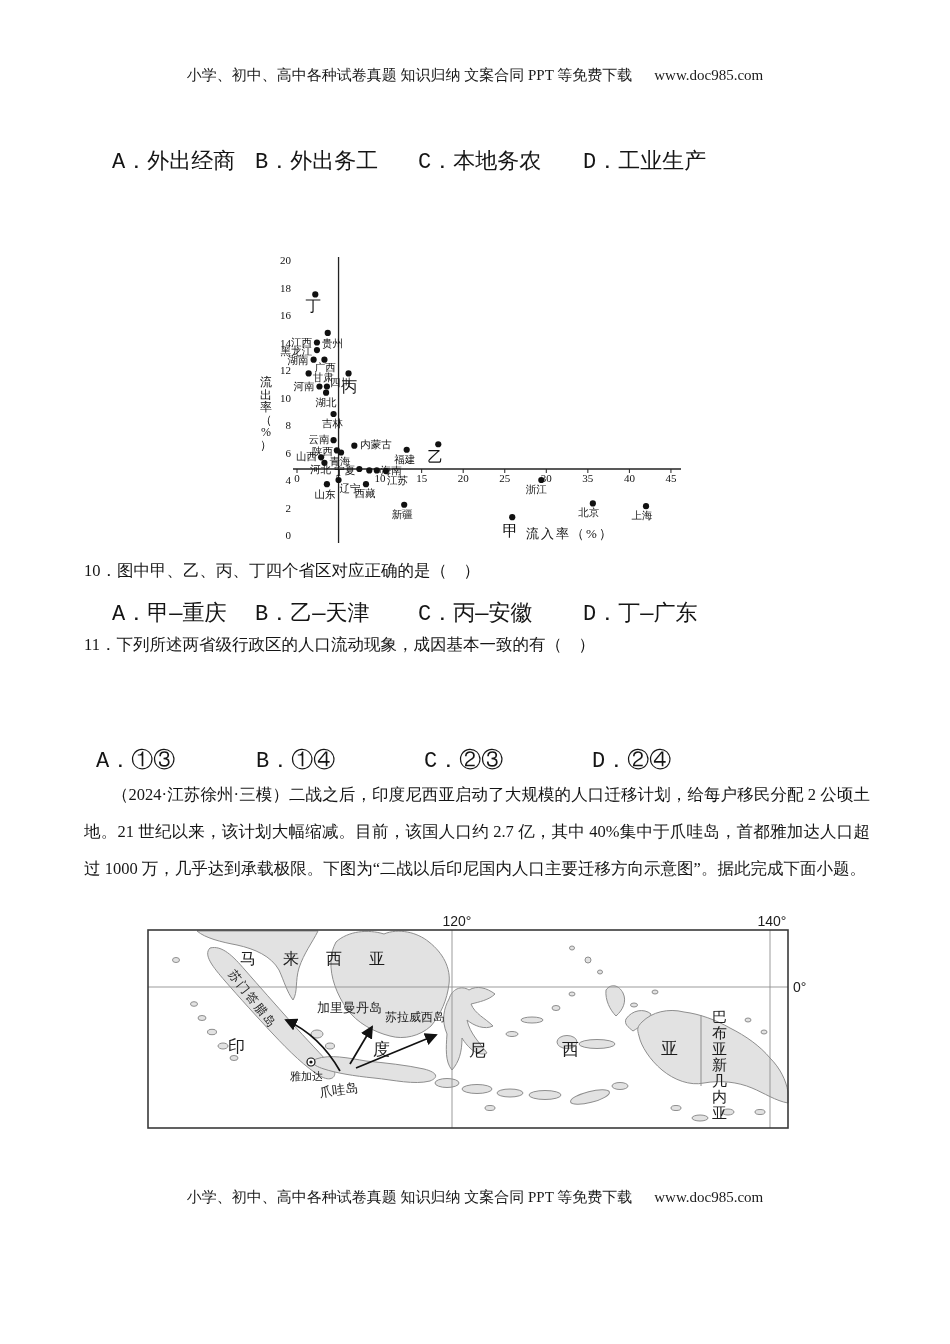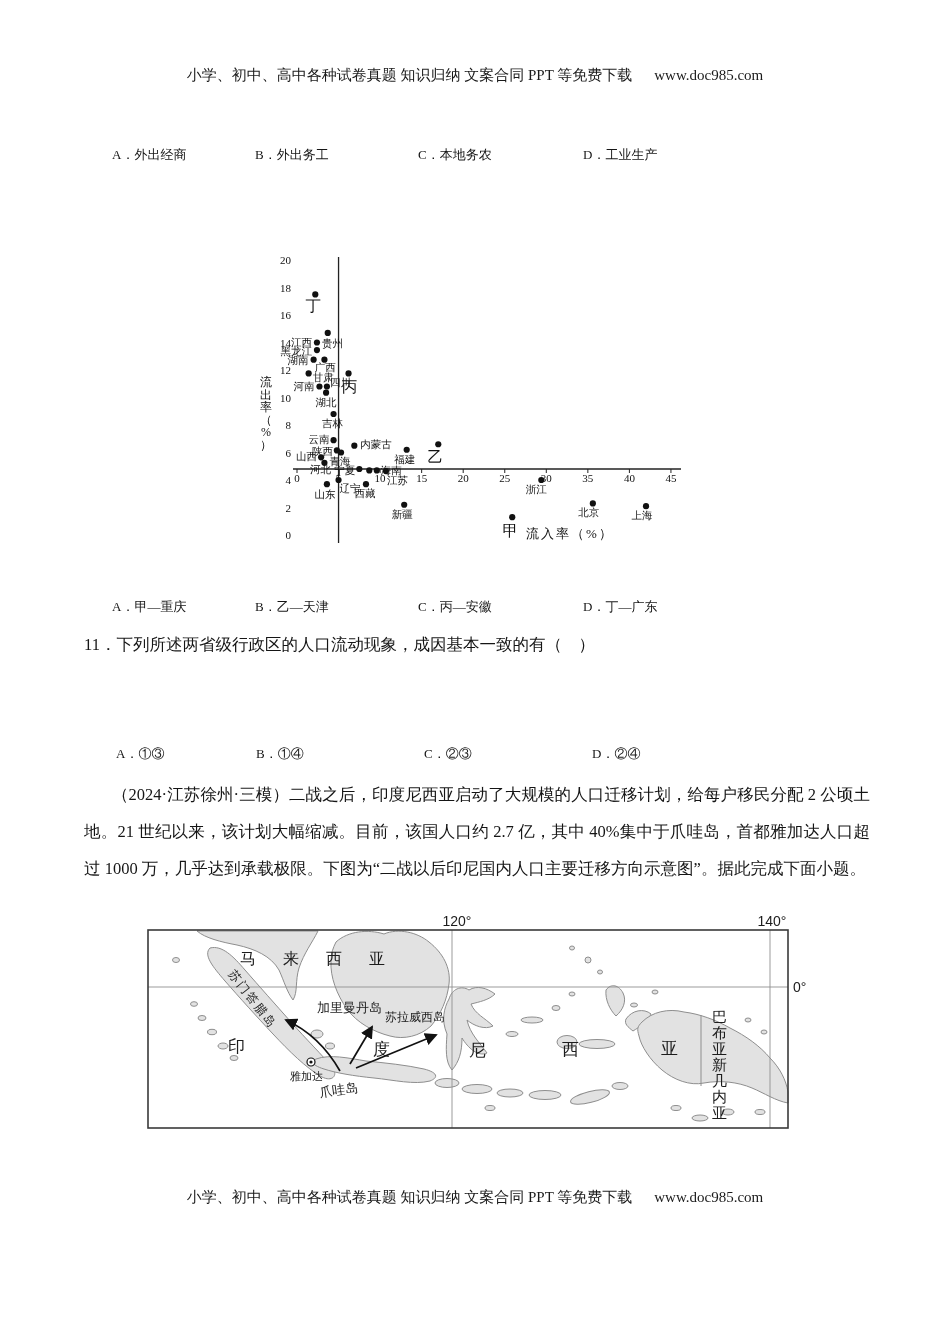--- a/index.html
+++ b/index.html
@@ -1,21 +1,21 @@
 <!DOCTYPE html>
 <html><head>
 <meta charset="utf-8">
 <style>
   html,body{margin:0;padding:0;background:#fff;}
   #page{position:relative;width:950px;height:1344px;background:#ffffff;overflow:hidden;
         font-family:"Liberation Serif","DejaVu Serif",serif;color:#151515;padding-left:22px;}
   .hdr{position:absolute;left:0;width:950px;text-align:center;font-size:15px;color:#1a1a1a;}
   .hurl{margin-left:22px;}
   .stem{position:absolute;left:84px;font-size:16.5px;}
-  .opt{position:absolute;font-size:13px;}
+  .opt{position:absolute;font-size:22px;font-family:Liberation Mono, monospace;}
   .para{position:absolute;left:84px;width:786px;font-size:16.5px;line-height:38px;
         text-align:justify;text-indent:28px;}
   .para2{line-height:37px;}
   svg{position:absolute;}
   #chart-svg text{font-family:"Liberation Serif","DejaVu Serif",serif;fill:#111;}
   #map-svg text{font-family:"Liberation Sans","DejaVu Sans",sans-serif;fill:#1c1c1c;}
   .island{fill:#e2e2e2;stroke:#8e8e8e;stroke-width:1;}
   .gridline{stroke:#909090;stroke-width:0.9;fill:none;}
   .mapborder{fill:none;stroke:#3a3a3a;stroke-width:1.6;}
   .marrow{fill:none;stroke:#111;stroke-width:1.7;}
@@ -134,27 +134,28 @@
       <circle cx="541.314" cy="480" r="3.1" fill="#111"></circle>
       <text x="536.314" y="493" font-size="10.5" text-anchor="middle">浙江</text>
       <circle cx="592.836" cy="503.375" r="3.1" fill="#111"></circle>
       <text x="588.836" y="516.375" font-size="10.5" text-anchor="middle">北京</text>
       <circle cx="646.02" cy="506.125" r="3.1" fill="#111"></circle>
       <text x="642.02" y="519.125" font-size="10.5" text-anchor="middle">上海</text>
       <circle cx="512.229" cy="517.125" r="3.1" fill="#111"></circle>
       <text x="510.22900000000004" y="536.125" font-size="15.5" text-anchor="middle">甲</text>
     </svg>
 
+  <div class="stem" style="top:560px">10．图中甲、乙、丙、丁四个省区对应正确的是（　）</div>
   <span class="opt" style="left:112px;top:598px">A．甲—重庆</span>
   <span class="opt" style="left:255px;top:598px">B．乙—天津</span>
   <span class="opt" style="left:418px;top:598px">C．丙—安徽</span>
   <span class="opt" style="left:583px;top:598px">D．丁—广东</span>
 
   <div class="stem" style="top:634px">11．下列所述两省级行政区的人口流动现象，成因基本一致的有（　）</div>
-  <span class="opt" style="left:116px;top:745px">A．①③</span>
+  <span class="opt" style="left:96px;top:745px">A．①③</span>
   <span class="opt" style="left:256px;top:745px">B．①④</span>
   <span class="opt" style="left:424px;top:745px">C．②③</span>
   <span class="opt" style="left:592px;top:745px">D．②④</span>
 
   <div class="para para2" style="top:776px">（2024·江苏徐州·三模）二战之后，印度尼西亚启动了大规模的人口迁移计划，给每户移民分配 2 公顷土地。21 世纪以来，该计划大幅缩减。目前，该国人口约 2.7 亿，其中 40%集中于爪哇岛，首都雅加达人口超过 1000 万，几乎达到承载极限。下图为“二战以后印尼国内人口主要迁移方向示意图”。据此完成下面小题。</div>
 
   <svg id="map-svg" style="left:140px;top:905px" width="680" height="235" viewBox="140 905 680 235">
     <defs>
       <marker id="ah" viewBox="0 0 10 10" refX="8.5" refY="5" markerWidth="7.5" markerHeight="7.5" orient="auto">
         <path d="M0,0 L10,5 L0,10 z" fill="#111"></path>

